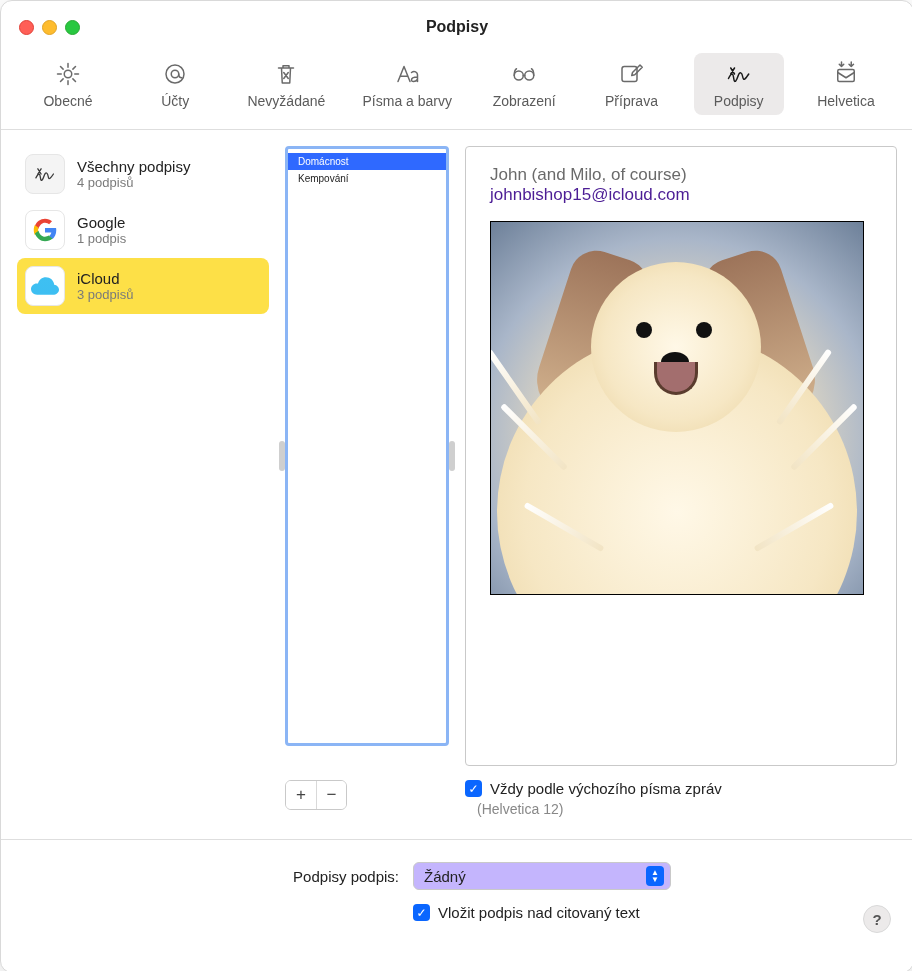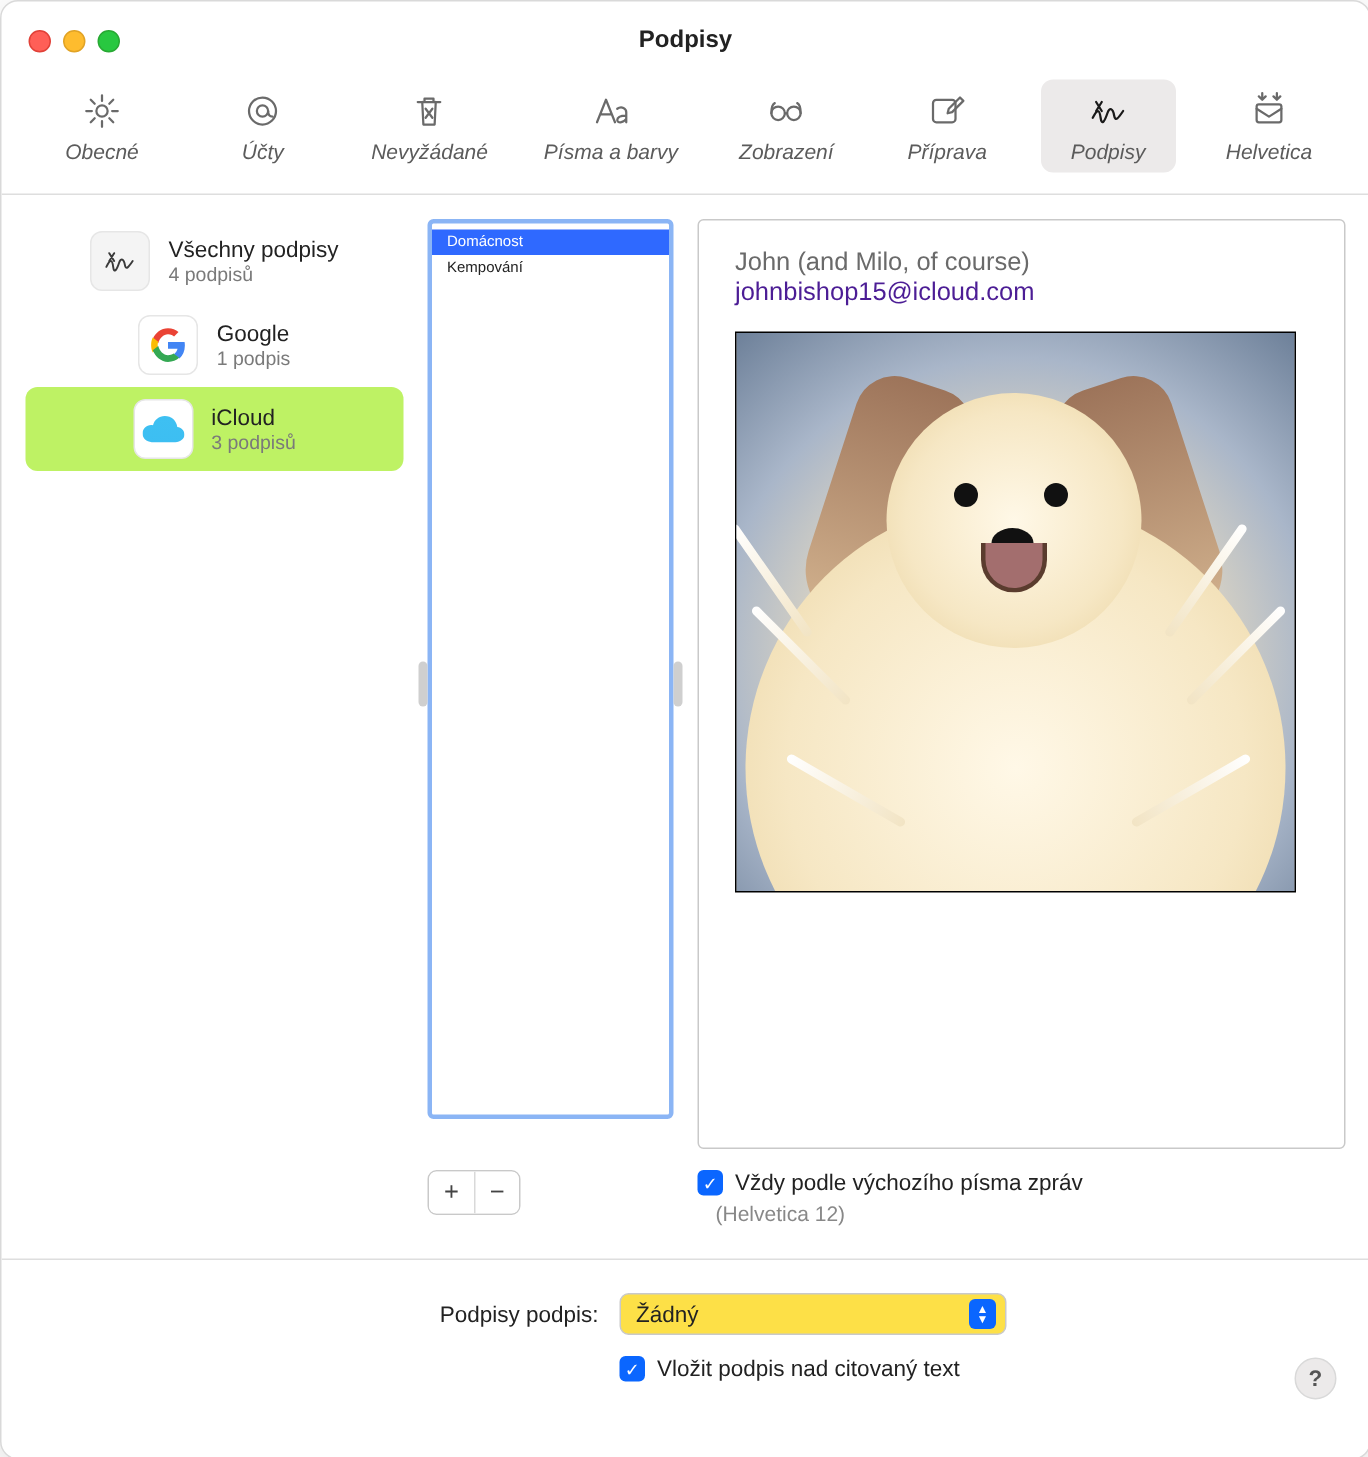--- a/index.html
+++ b/index.html
@@ -10,32 +10,32 @@
 .titlebar{height:52px;display:flex;align-items:center;border-bottom:none;position:relative;}
 .traffic{display:flex;gap:8px;padding-left:18px;}
 .dot{width:13px;height:13px;border-radius:50%;}
 .dot.red{background:#ff5f57;border:0.5px solid #e14138;}
 .dot.yellow{background:#febc2e;border:0.5px solid #e1a325;}
 .dot.green{background:#28c840;border:0.5px solid #28a933;}
 .title{position:absolute;left:0;right:0;text-align:center;font-weight:600;font-size:16px;pointer-events:none;}
 
 
 .toolbar{display:flex;justify-content:space-between;align-items:flex-start;padding:0 22px 14px;}
-.tbtn{display:flex;flex-direction:column;align-items:center;gap:4px;padding:6px 10px;border-radius:8px;color:#5b5b5b;min-width:70px;font-style:italic;}
+.tbtn{display:flex;flex-direction:column;align-items:center;gap:4px;padding:6px 10px;border-radius:8px;color:#5b5b5b;min-width:70px;}
 .tbtn.active{background:#eceaea;}
 .tbtn svg{width:30px;height:30px;}
 .tbtn .lbl{font-size:14px;}
 .hr{height:1px;background:#dedede;margin:0;}
 
 
 .main{display:flex;padding:16px 16px 8px;gap:16px;height:620px;}
 .col{border-radius:6px;}
 .accounts{width:252px;}
-.acct{display:flex;align-items:center;gap:12px;padding:8px 8px;border-radius:8px;justify-content:center;}
-.acct.sel{background:#bef264;}
+.acct{display:flex;align-items:center;gap:12px;padding:8px 8px;border-radius:8px;}
+.acct.sel{background:#fde047;}
 .acct .icn{width:38px;height:38px;border-radius:8px;background:#f4f4f4;border:1px solid #e6e6e6;display:flex;align-items:center;justify-content:center;}
 .acct .meta{display:flex;flex-direction:column;}
 .acct .name{font-size:15px;}
 .acct .sub{font-size:13px;color:#7a7a7a;}
 
 .siglist{width:164px;position:relative;}
 .siglist .box{border:3px solid #8bb5f5;border-radius:4px;height:600px;box-sizing:border-box;padding-top:4px;}
 .sigitem{padding:3px 10px;font-size:10px;}
 .sigitem.sel{background:#2f69ff;color:#fff;}
 .grips{position:absolute;top:50%;width:6px;height:30px;transform:translateY(-50%);}
@@ -69,21 +69,21 @@
 .segbtns button+button{border-left:1px solid #d9d9d9;}
 .matchfont{flex:1;}
 .chk{display:flex;align-items:center;gap:8px;font-size:15px;}
 .chkbox{width:17px;height:17px;border-radius:4px;background:#0a66ff;display:inline-flex;align-items:center;justify-content:center;color:#fff;font-size:12px;}
 .fontname{font-size:14px;color:#888;margin-left:12px;margin-top:4px;}
 
 
 .bottom{border-top:1px solid #dedede;margin-top:22px;padding:22px 18px 18px;position:relative;}
 .row{display:flex;align-items:center;gap:14px;margin-bottom:14px;}
 .row .lbl{width:380px;text-align:right;font-size:15px;}
-.select{display:flex;align-items:center;justify-content:space-between;width:240px;height:26px;border:1px solid #c9c9c9;border-radius:6px;padding:0 6px 0 10px;font-size:15px;background:#fde047;}
+.select{display:flex;align-items:center;justify-content:space-between;width:240px;height:26px;border:1px solid #c9c9c9;border-radius:6px;padding:0 6px 0 10px;font-size:15px;background:#c4b5fd;}
 .select .arrows{width:18px;height:20px;border-radius:4px;background:#0a66ff;display:flex;flex-direction:column;align-items:center;justify-content:center;line-height:7px;font-size:8px;color:#fff;}
 .help{position:absolute;right:22px;bottom:20px;width:26px;height:26px;border-radius:50%;background:#eceaea;border:1px solid #d9d9d9;display:flex;align-items:center;justify-content:center;color:#555;font-weight:700;font-size:15px;}
 
 
 .ico-stroke{fill:none;stroke:#6a6a6a;stroke-width:2;stroke-linecap:round;stroke-linejoin:round;}
 .active .ico-stroke{stroke:#1a1a1a;}
 .sig-blue{stroke:#0a66ff;}
 </style>
 </head>
 <body>

